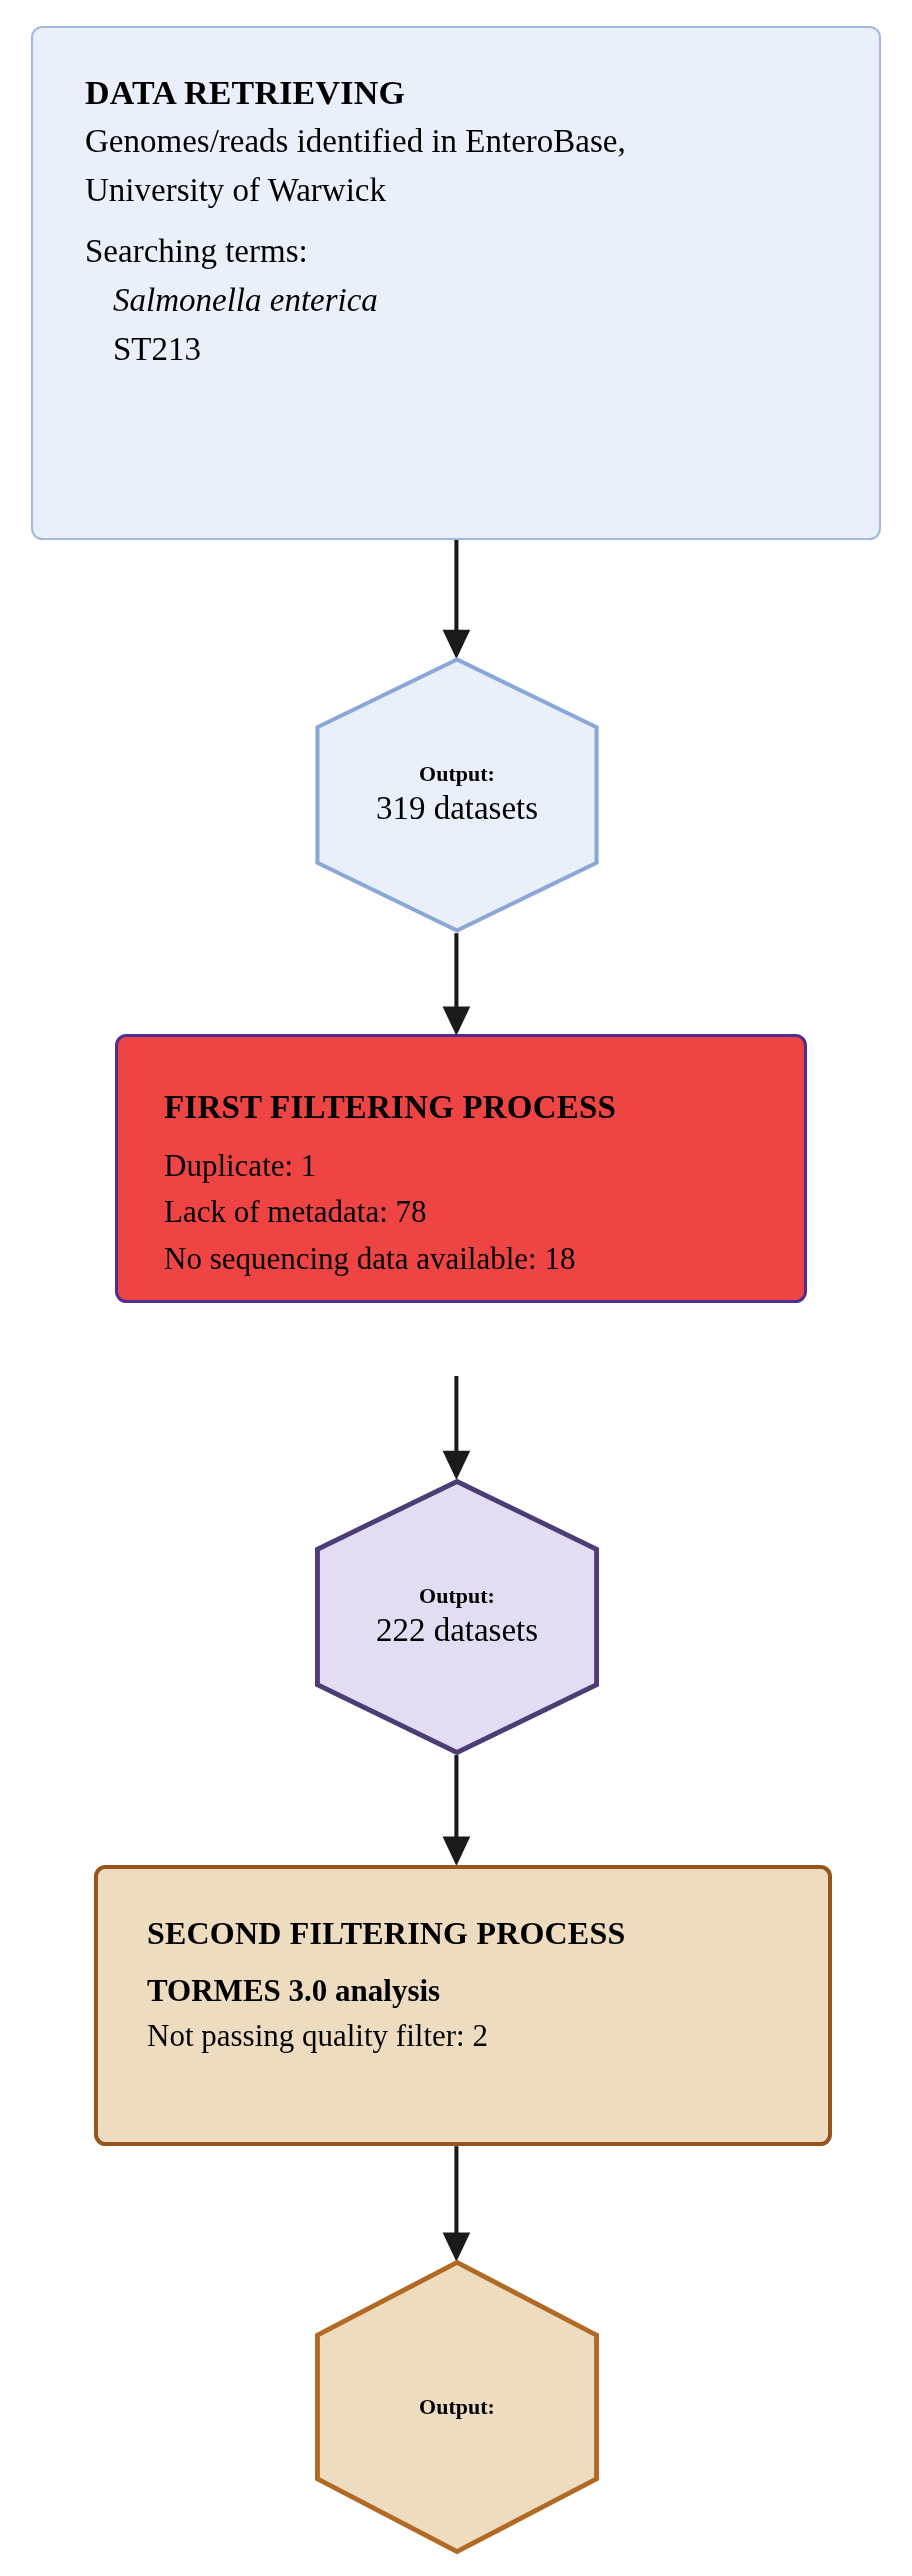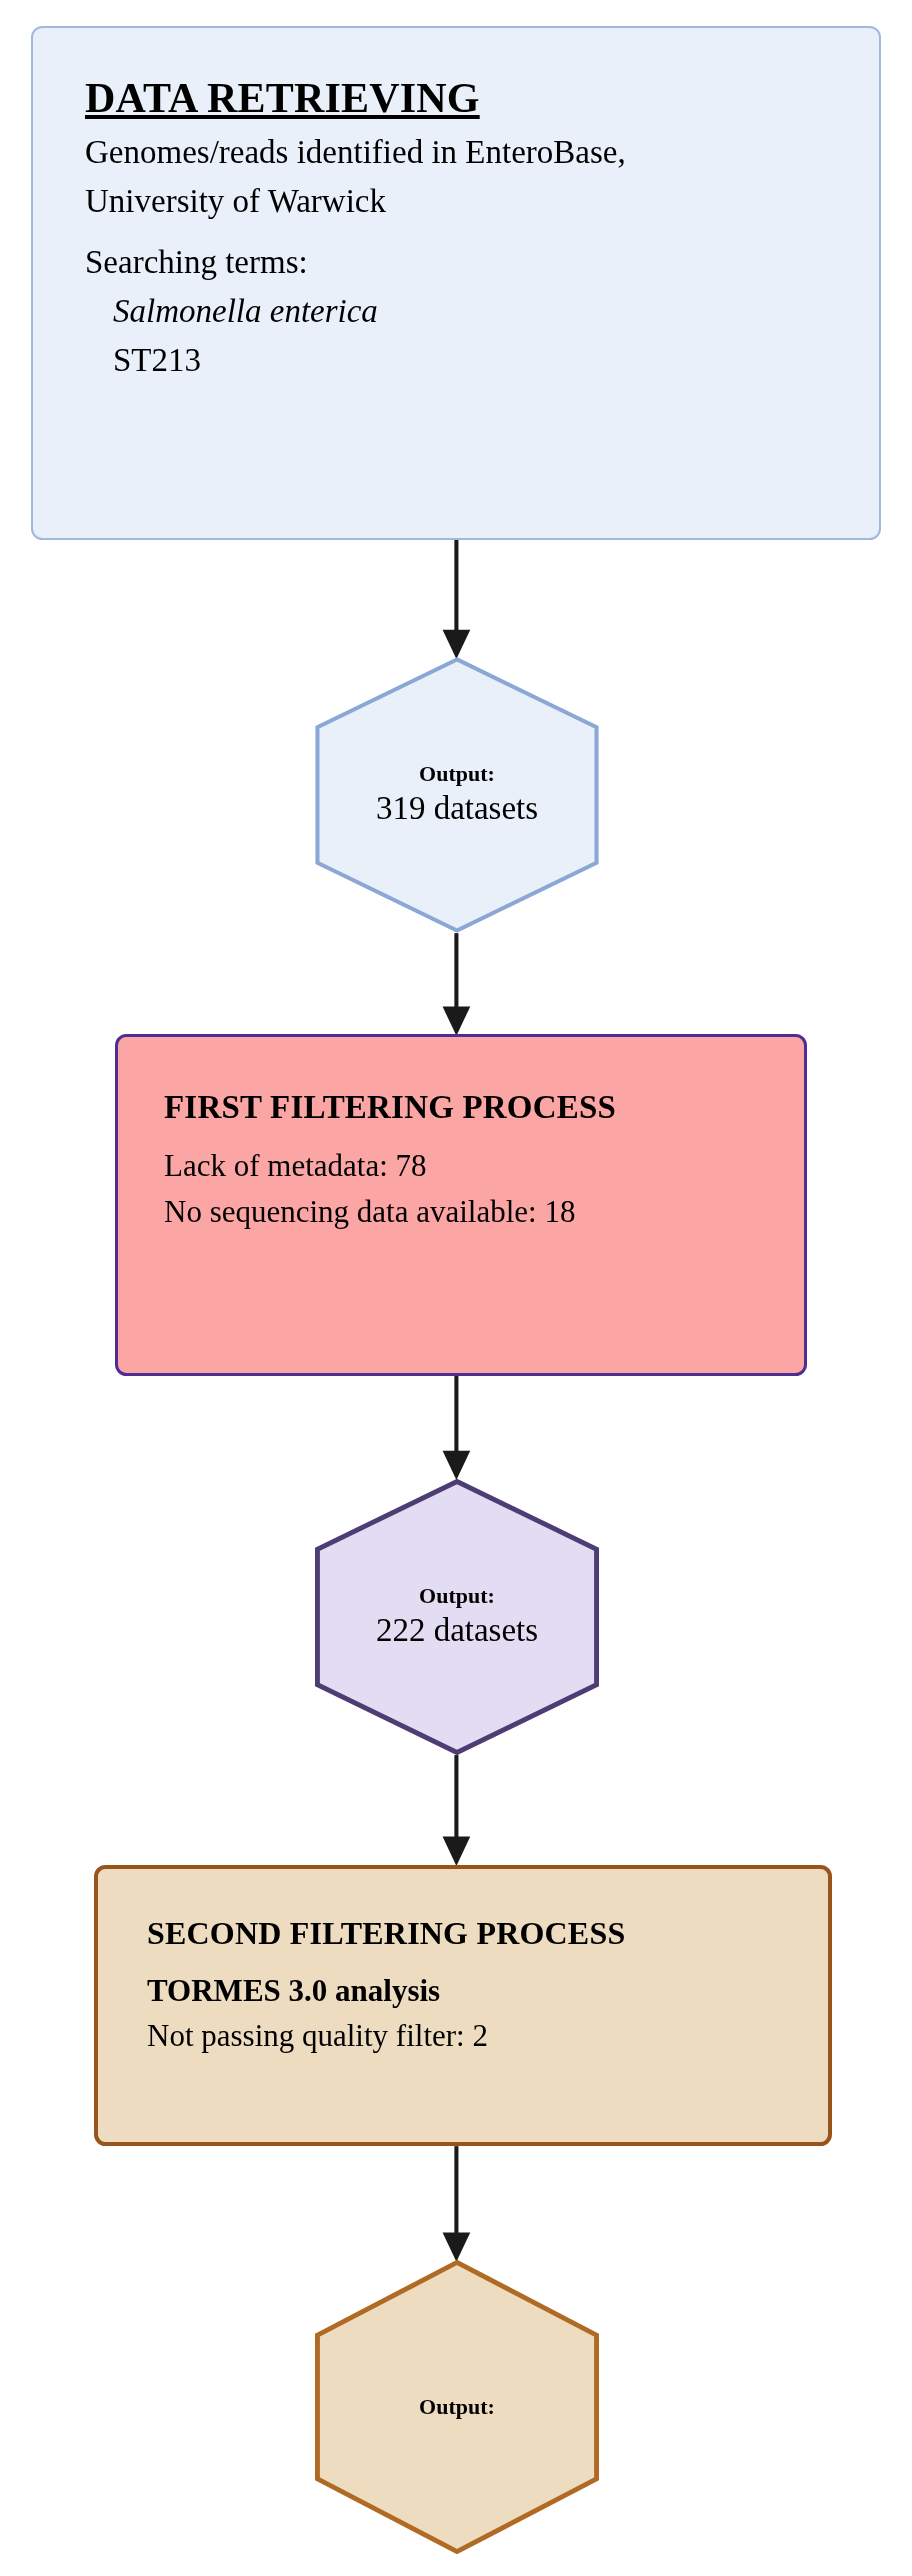--- a/index.html
+++ b/index.html
@@ -53,30 +53,30 @@
   #box-data-retrieving {
     left: 31px;
     top: 26px;
     width: 850px;
     height: 514px;
     background: #eaf0fa;
     border-color: #a3b8dd;
     border-width: 2.4px;
     padding: 42px 0 0 52px;
   }
-  #box-data-retrieving .box-title { font-size: 42px; line-height: 1.38; text-decoration: underline; }
+  #box-data-retrieving .box-title { font-size: 34px; line-height: 1.38; }
   #box-data-retrieving .box-line  { font-size: 33px; line-height: 1.48; }
 
   
   #box-first-filter {
     left: 115px;
     top: 1034px;
     width: 692px;
-    height: 342px;
-    background: #fca5a5;
+    height: 269px;
+    background: #ef4444;
     border-color: #4e2e93;
     border-width: 3.3px;
     padding: 47px 0 0 46px;
   }
   #box-first-filter .box-title { font-size: 33px; line-height: 1.4; }
   #box-first-filter .box-line  { font-size: 31px; line-height: 1.5; }
 
   
   #box-second-filter {
     left: 94px;
@@ -162,20 +162,21 @@
   <div class="arrow" id="arrow-2">
     <svg width="912" height="103" viewBox="0 0 1119 126">
       <line x1="560" y1="0" x2="560" y2="96" stroke="#1a1a1a" stroke-width="5"></line>
       <polygon points="560,126 543,90 577,90" fill="#1a1a1a"></polygon>
     </svg>
   </div>
 
   <div class="proc-box" id="box-first-filter">
     <div class="box-title">FIRST FILTERING PROCESS</div>
     <div class="spacer-line"></div>
+    <div class="box-line">Duplicate: 1</div>
     <div class="box-line">Lack of metadata: 78</div>
     <div class="box-line">No sequencing data available: 18</div>
   </div>
 
   <div class="arrow" id="arrow-3">
     <svg width="912" height="104" viewBox="0 0 1119 128">
       <line x1="560" y1="0" x2="560" y2="98" stroke="#1a1a1a" stroke-width="5"></line>
       <polygon points="560,128 543,92 577,92" fill="#1a1a1a"></polygon>
     </svg>
   </div>

